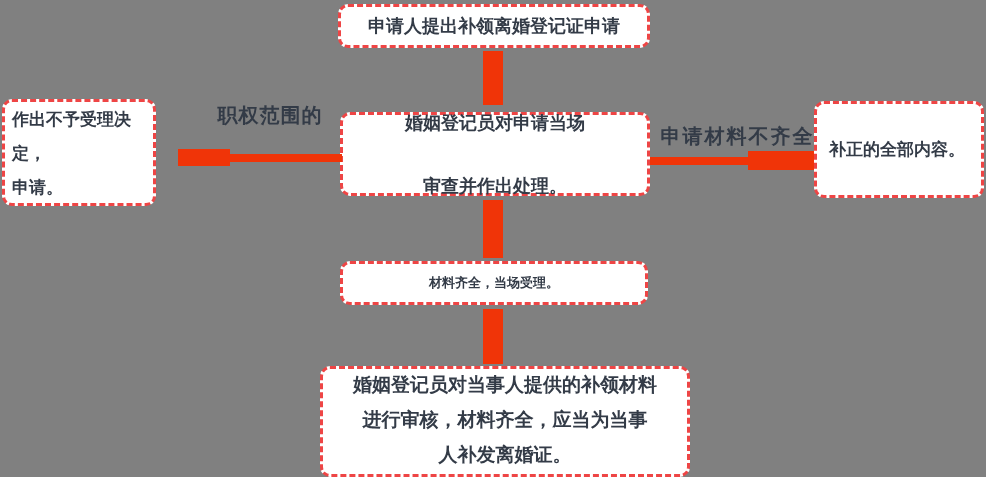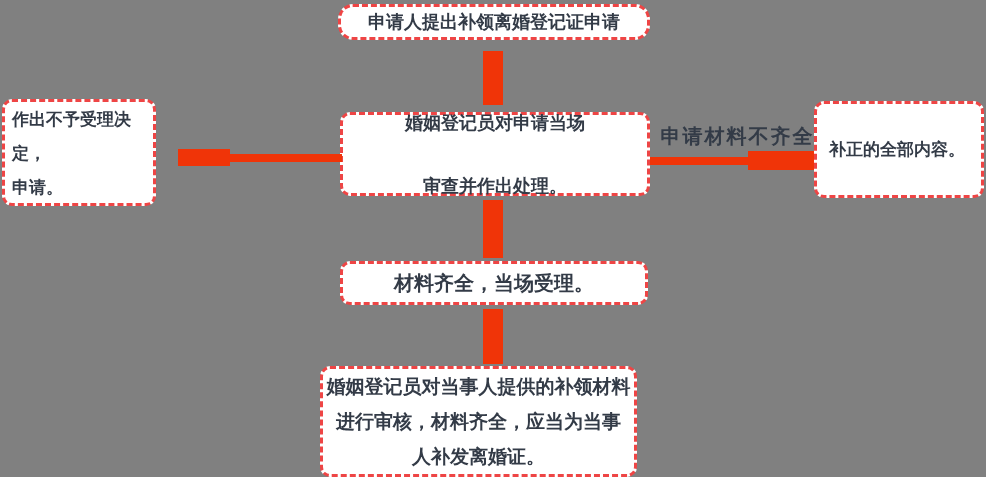--- a/index.html
+++ b/index.html
@@ -36,26 +36,26 @@
     position: absolute;
     color: var(--color-text, #333b47);
     font-weight: 700;
     text-align: center;
     font-size: 20px;
     line-height: 22px;
     letter-spacing: 1px;
     white-space: nowrap;
   }
   
-  #node-start   { left: 338px; top: 4px;   width: 312px; height: 36px;  font-size: 18px; border-radius: 15px; }
+  #node-start   { left: 338px; top: 4px;   width: 312px; height: 44px;  font-size: 18px; }
   #node-review  { left: 340px; top: 112px; width: 310px; height: 84px;  font-size: 18px; line-height: 35px; gap: 28px; }
   #node-reject  { left: 2px;   top: 99px;  width: 154px; height: 107px; font-size: 17px; line-height: 34px; padding-left: 7px; }
   #node-notify  { left: 814px; top: 101px; width: 170px; height: 97px;  font-size: 17px; line-height: 33px; padding-left: 12px; }
-  #node-accept  { left: 340px; top: 261px; width: 308px; height: 44px;  font-size: 20px; }
-  #node-final   { left: 320px; top: 366px; width: 317px; height: 111px; font-size: 19px; line-height: 35px; }
+  #node-accept  { left: 340px; top: 261px; width: 308px; height: 44px;  font-size: 13px; }
+  #node-final   { left: 320px; top: 366px; width: 370px; height: 111px; font-size: 19px; line-height: 35px; font-family: Liberation Mono, monospace; }
   
   #conn-start-review  { left: 483px; top: 51px;  width: 20px;  height: 54px; }
   #conn-review-accept { left: 483px; top: 200px; width: 20px;  height: 58px; }
   #conn-accept-final  { left: 483px; top: 309px; width: 20px;  height: 55px; }
   #arrow-left-line    { left: 228px; top: 154px; width: 114px; height: 8px; }
   #arrow-left-head    { left: 178px; top: 149px; width: 52px;  height: 17px; }
   #arrow-right-line   { left: 650px; top: 157px; width: 102px; height: 8px; }
   #arrow-right-head   { left: 748px; top: 151px; width: 66px;  height: 19px; }
   
   #edge-label-left  { left: 196px; top: 104px; width: 148px; }
@@ -78,20 +78,21 @@
   <div class="conn" id="conn-start-review"></div>
 
   <div class="node center" id="node-review">
     <div>婚姻登记员对申请当场</div>
     <div>审查并作出处理。</div>
   </div>
 
   <div class="conn" id="arrow-left-line"></div>
   <div class="conn" id="arrow-left-head"></div>
   <div class="edge-label" id="edge-label-left">
+    <div>职权范围的</div>
   </div>
   <div class="node left-align" id="node-reject">
     <div>作出不予受理决定，</div>
     <div>申请。</div>
   </div>
 
   <div class="conn" id="arrow-right-line"></div>
   <div class="conn" id="arrow-right-head"></div>
   <div class="edge-label" id="edge-label-right">
     <div>申请材料不齐全</div>

